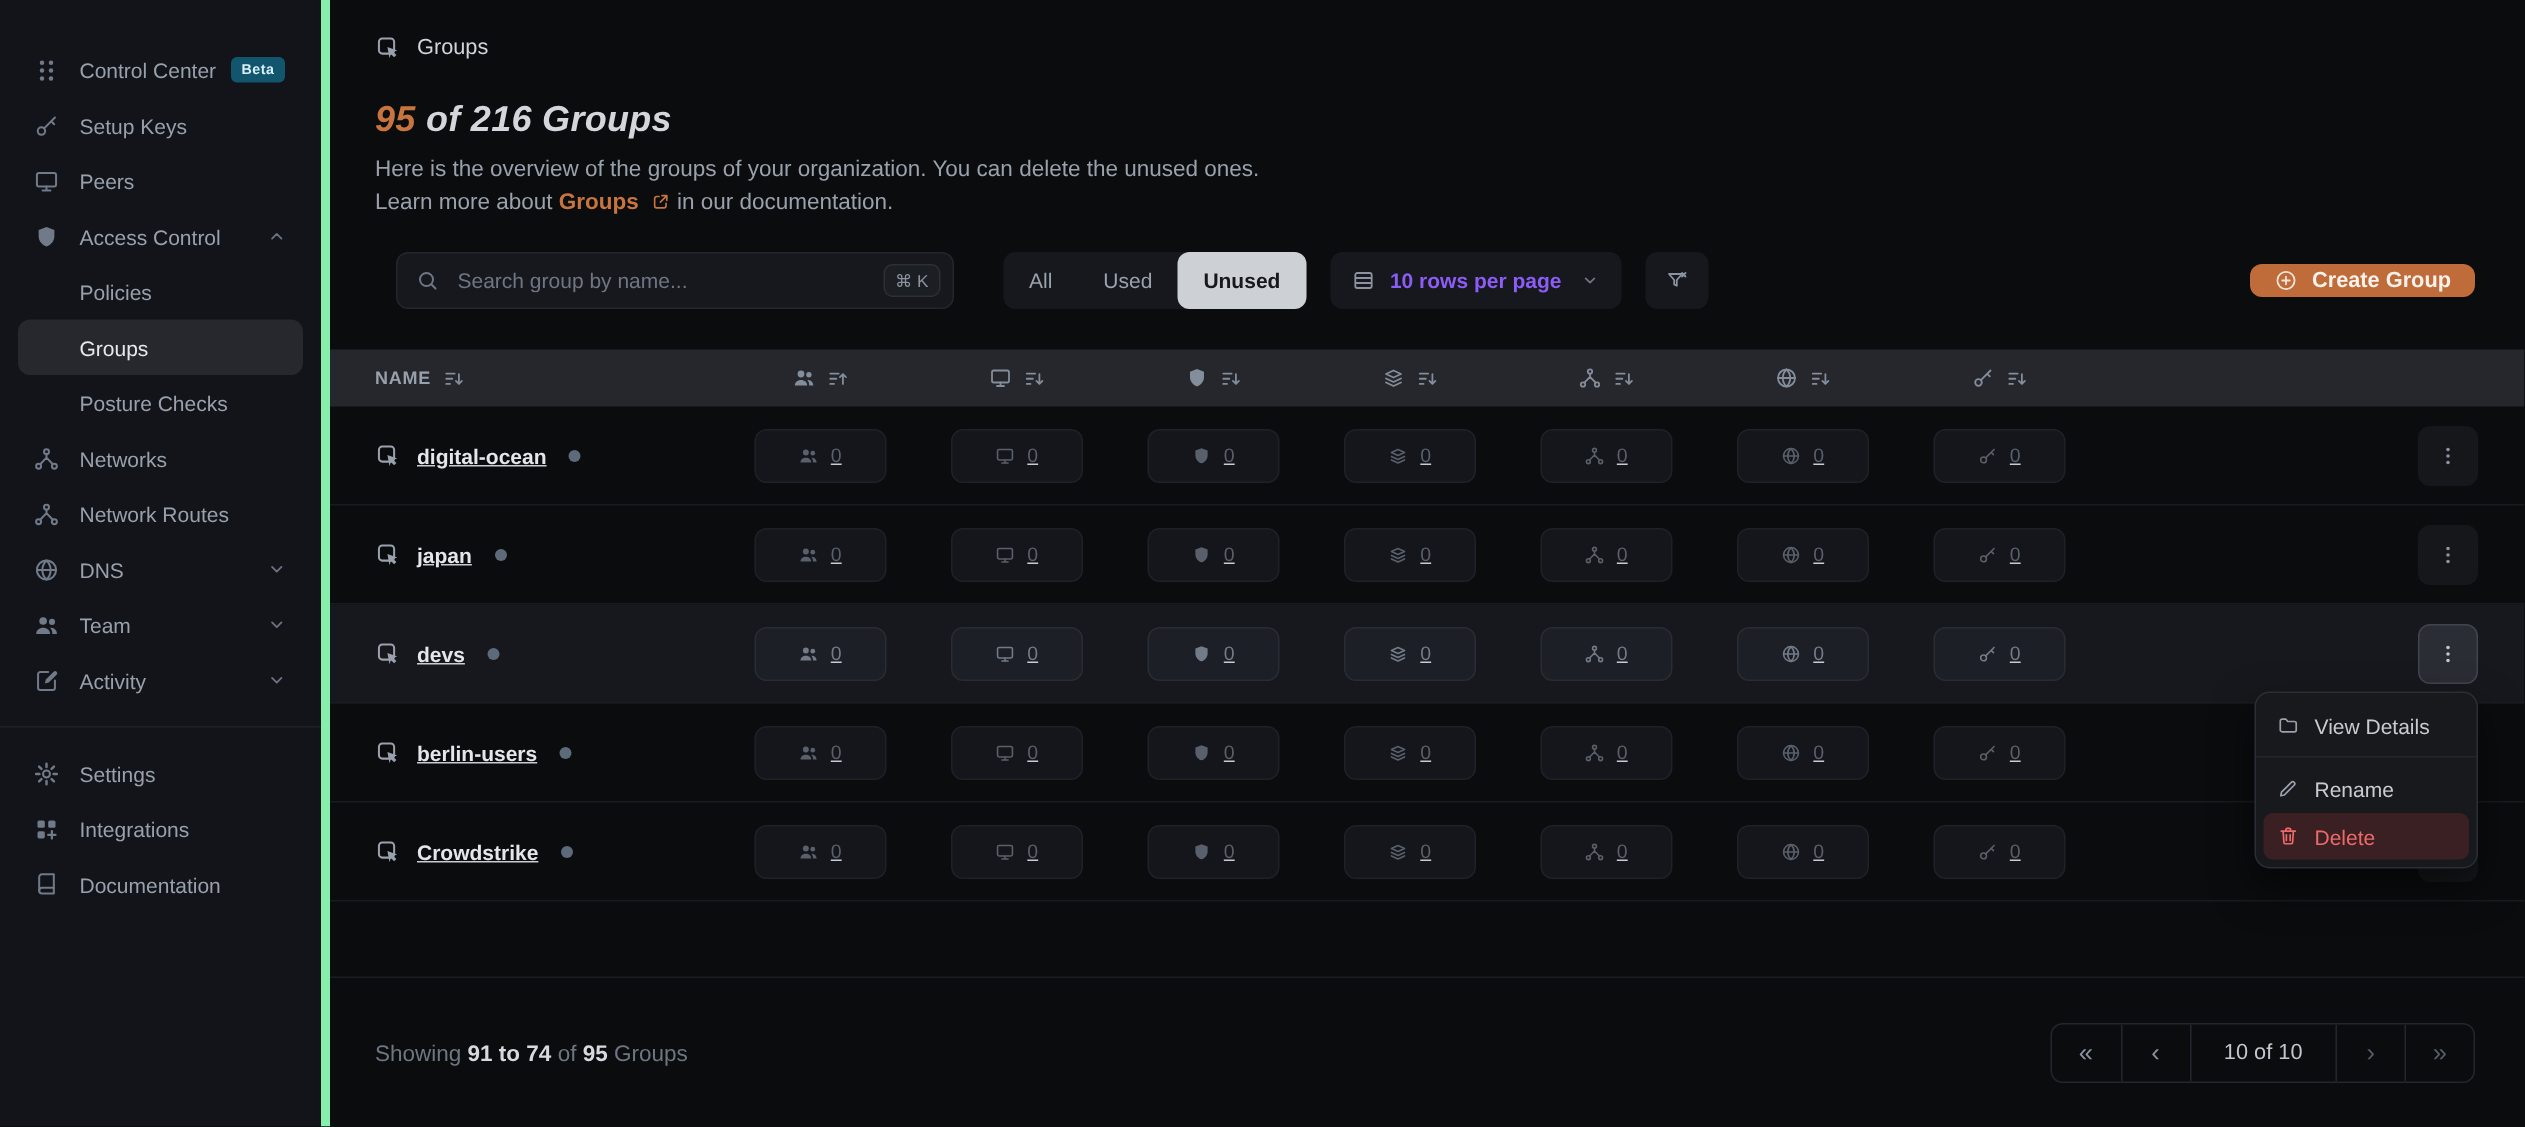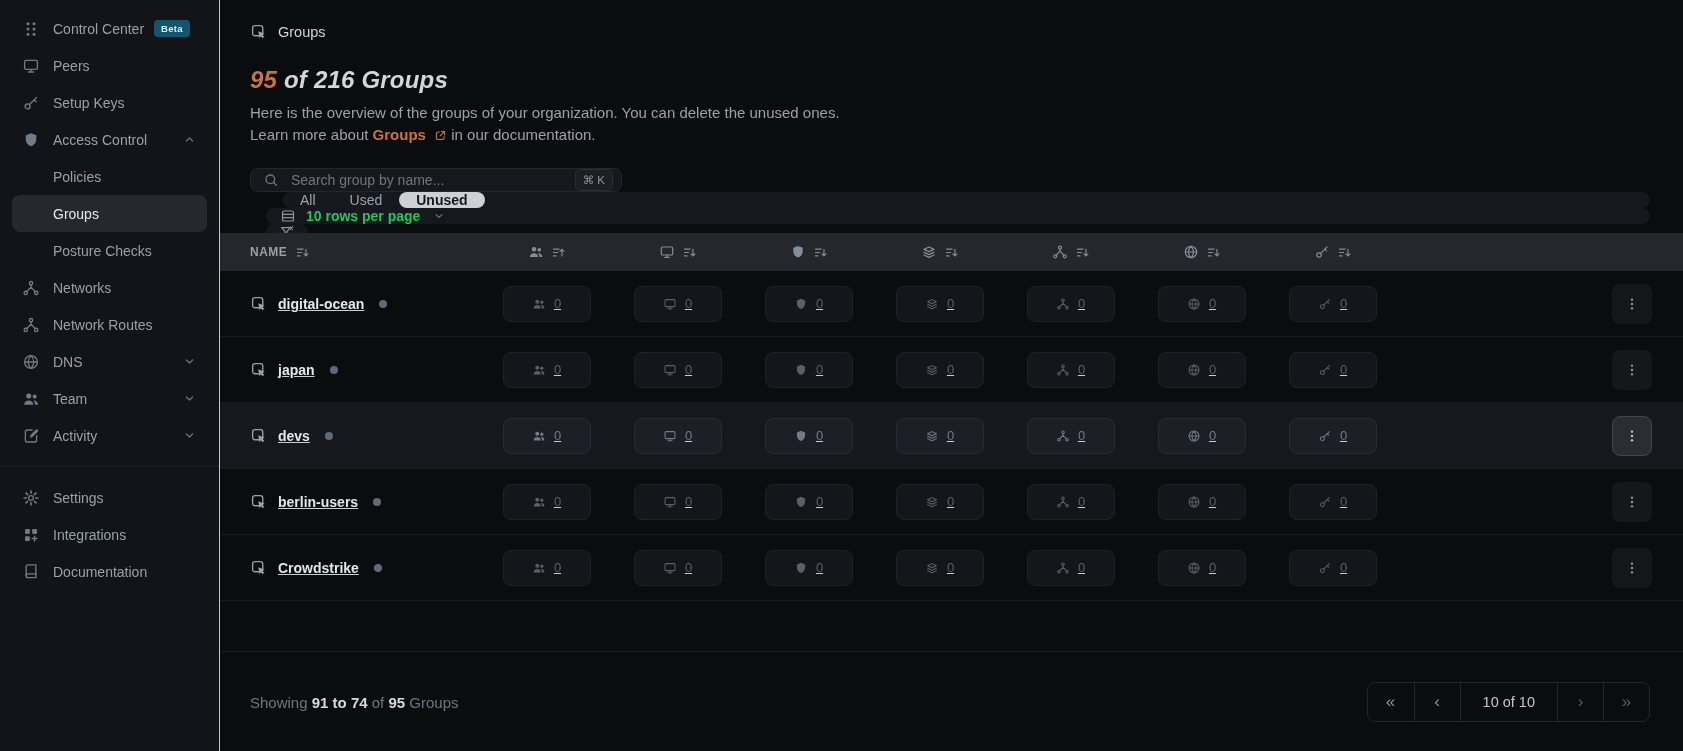--- a/index.html
+++ b/index.html
@@ -5,21 +5,21 @@
   html,body{margin:0;padding:0;}
   body{width:1683px;height:751px;background:#0b0c0e;font-family:"Liberation Sans",sans-serif;position:relative;overflow:hidden;color:#c9ccd2;}
   button{background:none;border:none;padding:0;font-family:inherit;color:inherit;cursor:pointer;}
   svg.ic{width:18px;height:18px;flex:none;}
   svg.ic16{width:16px;height:16px;flex:none;}
   svg.ic15{width:15px;height:15px;flex:none;}
   svg.ic14{width:14px;height:14px;flex:none;}
   svg.ic12{width:13px;height:13px;flex:none;vertical-align:-2px;}
 
   
-  .sidebar{position:absolute;left:0;top:0;bottom:0;width:220px;background:#121419;border-right:1px solid #86efac;box-sizing:border-box;padding-top:10px;}
+  .sidebar{position:absolute;left:0;top:0;bottom:0;width:220px;background:#121419;border-right:6px solid #86efac;box-sizing:border-box;padding-top:28px;}
   .side-item{height:37px;display:flex;align-items:center;margin:0 12px;padding:0 10px;border-radius:8px;}
   .side-item .ic{color:#717a88;}
   .side-item .lbl{margin-left:13px;font-size:14px;color:#98a0ac;white-space:nowrap;}
   .side-item.indent .lbl{margin-left:31px;}
   .side-item.active{background:#26282e;}
   .side-item.active .lbl{color:#e6e8eb;}
   .side-item .chev{margin-left:auto;width:15px;height:15px;color:#6b7280;}
   .beta{margin-left:10px;background:#12566e;color:#d8f0fe;font-size:9.5px;font-weight:700;padding:3px 7px;border-radius:4px;letter-spacing:.3px;}
   .side-divider{height:1px;background:#1d2025;margin:12px 0;}
 
@@ -27,30 +27,30 @@
   .main{position:absolute;left:220px;top:0;right:0;bottom:0;}
   .breadcrumb{position:absolute;left:30px;top:23px;display:flex;align-items:center;gap:10px;color:#d0d3d8;font-size:14.5px;}
   .breadcrumb .ic{color:#9aa1ad;}
   .page-title{position:absolute;left:30px;top:66px;margin:0;font-size:24px;font-weight:700;color:#d3d6db;letter-spacing:.2px;font-style:italic;}
   .page-title .hl{color:#c8743f;}
   .page-desc{position:absolute;left:30px;top:102px;font-size:15px;line-height:21.5px;color:#99a1ad;}
   .page-desc .link{color:#c8743f;font-weight:700;cursor:pointer;}
   .page-desc .link .ic12{color:#c8743f;margin-left:4px;}
 
   
-  .toolbar{position:absolute;left:30px;right:33px;top:168px;height:38px;display:flex;flex-direction:column;}
+  .toolbar{position:absolute;left:44px;right:33px;top:168px;height:38px;display:flex;align-items:center;}
   .search{width:372px;height:38px;background:#16181d;border:1px solid #23262c;border-radius:8px;display:flex;align-items:center;padding:0 8px 0 12px;box-sizing:border-box;}
   .search .ic16{color:#6f7683;}
   .search input{flex:1;min-width:0;background:none;border:none;outline:none;color:#c9ccd2;font-size:14px;margin-left:10px;font-family:inherit;}
   .search input::placeholder{color:#6f7683;}
   .kbd{border:1px solid #2c2f36;background:#1b1e23;color:#8b93a1;font-size:11.5px;padding:3px 7px;border-radius:6px;white-space:nowrap;}
   .tabs{margin-left:33px;height:38px;background:#16181d;border-radius:8px;display:flex;align-items:stretch;}
   .tab{padding:0 17px;font-size:14px;font-weight:500;color:#9aa2ae;border-radius:8px;display:flex;align-items:center;}
   .tab.active{background:#cdd0d4;color:#16181d;font-weight:700;}
-  .select-rows{margin-left:16px;height:38px;background:#16181d;border-radius:8px;display:flex;align-items:center;gap:10px;padding:0 14px;color:#22c55e;font-size:14px;font-weight:700;}
+  .select-rows{margin-left:16px;height:38px;background:#16181d;border-radius:8px;display:flex;align-items:center;gap:10px;padding:0 14px;color:#8b5cf6;font-size:14px;font-weight:700;}
   .select-rows .ic16{color:#8b93a1;}
   .select-rows .chev{width:14px;height:14px;color:#6f7683;margin-left:2px;}
   .filter-btn{margin-left:16px;width:42px;height:38px;background:#16181d;border-radius:8px;display:flex;align-items:center;justify-content:center;color:#8b93a1;}
   .create-btn{margin-left:auto;height:22px;background:#bf6c3a;border-radius:8px;color:#f6f1ea;font-size:14.5px;font-weight:700;display:flex;align-items:center;gap:9px;padding:0 16px;}
   .create-btn .ic16{color:#f0e4d8;}
 
   
   .grid{display:grid;grid-template-columns:231px repeat(7,131px) 1fr;align-items:center;padding:0 31px 0 30px;box-sizing:border-box;}
   .thead{position:absolute;left:0;right:0;top:233px;height:38px;background:#25272c;}
   .name-th{display:flex;align-items:center;gap:8px;font-size:12px;font-weight:700;letter-spacing:.5px;color:#98a0ac;}
@@ -222,29 +222,29 @@
   <div id="side-main">
       <div class="side-item">
         <svg class="ic">
           <use href="#i-grid"></use>
         </svg>
         <span class="lbl">Control Center</span>
         <span class="beta">Beta</span>
       </div>
       <div class="side-item">
         <svg class="ic">
+          <use href="#i-key"></use>
+        </svg>
+        <span class="lbl">Setup Keys</span>
+      </div>
+      <div class="side-item">
+        <svg class="ic">
           <use href="#i-monitor"></use>
         </svg>
         <span class="lbl">Peers</span>
-      </div>
-      <div class="side-item">
-        <svg class="ic">
-          <use href="#i-key"></use>
-        </svg>
-        <span class="lbl">Setup Keys</span>
       </div>
       <div class="side-item">
         <svg class="ic">
           <use href="#i-shield"></use>
         </svg>
         <span class="lbl">Access Control</span>
         <svg class="ic chev">
           <use href="#i-chev-up"></use>
         </svg>
       </div>
@@ -794,20 +794,41 @@
         <div class="cell actions">
           <button class="kebab">
             <svg class="ic16">
               <use href="#i-kebab"></use>
             </svg>
           </button>
         </div>
       </div>
     </div>
 
+  <div class="menu" id="menu">
+      <div class="menu-item">
+        <svg class="ic15">
+          <use href="#i-folder"></use>
+        </svg>
+        <span>View Details</span>
+      </div>
+      <div class="menu-div"></div>
+      <div class="menu-item">
+        <svg class="ic15">
+          <use href="#i-pencil"></use>
+        </svg>
+        <span>Rename</span>
+      </div>
+      <div class="menu-item danger">
+        <svg class="ic15">
+          <use href="#i-trash"></use>
+        </svg>
+        <span>Delete</span>
+      </div>
+    </div>
 
   <div class="footer-divider"></div>
   <div class="footer">
     <div class="showing"><span>Showing </span><b>91 to 74</b><span> of </span><b>95</b><span> Groups</span></div>
     <div class="pager" id="pager">
         <button class="pg-btn">«</button>
         <button class="pg-btn">‹</button>
         <div class="pg-label">10 of 10</div>
         <button class="pg-btn disabled">›</button>
         <button class="pg-btn disabled">»</button>

